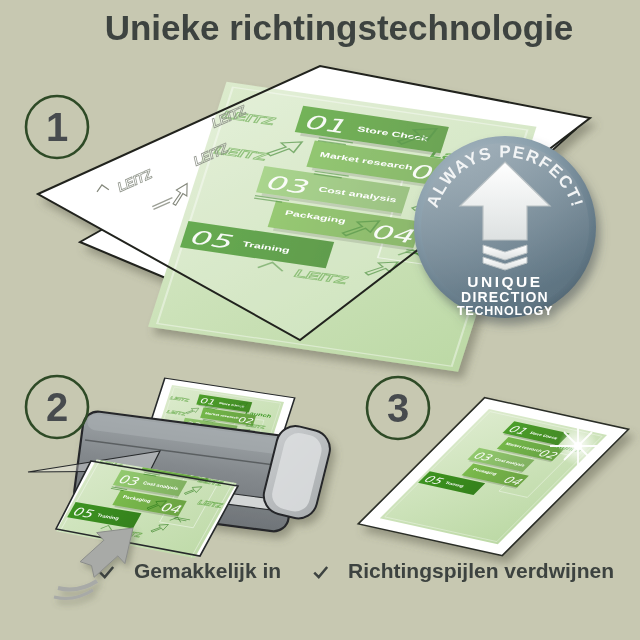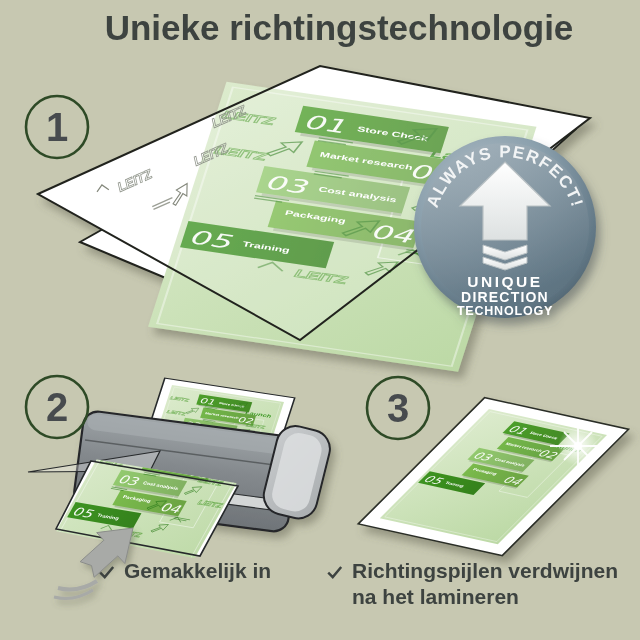--- a/index.html
+++ b/index.html
@@ -21,21 +21,21 @@
   .launch-text{font-family:"Liberation Sans",sans-serif;font-style:italic;font-weight:bold;font-size:6.5px;fill:#3f9a26;}
   .wm{font-family:"Liberation Sans",sans-serif;font-style:italic;font-weight:bold;font-size:6px;fill:none;stroke-width:.45px;}
   .wm-green{stroke:#4f9e31;opacity:.75;}
   .wm-screen{font-family:"Liberation Sans",sans-serif;font-style:italic;font-weight:bold;font-size:13px;fill:none;stroke:#8f948a;stroke-width:.8px;opacity:.95;}
   .arc-label{font-family:"Liberation Sans",sans-serif;font-weight:bold;font-size:17px;fill:#f2f4f5;letter-spacing:1.5px;}
   .badge-line1{font-family:"Liberation Sans",sans-serif;font-weight:bold;font-size:15.5px;fill:#ffffff;letter-spacing:2.5px;}
   .badge-line2{font-family:"Liberation Sans",sans-serif;font-weight:bold;font-size:14px;fill:#ffffff;letter-spacing:1.2px;}
   .badge-line3{font-family:"Liberation Sans",sans-serif;font-weight:bold;font-size:12.5px;fill:#ffffff;letter-spacing:.8px;}
   .circle-num{font-family:"Liberation Sans",sans-serif;font-weight:bold;font-size:40px;fill:#474b4e;}
   .checklist{
-    position:absolute;top:558px;display:flex;gap:8px;color:#3d4340;
+    position:absolute;top:558px;display:flex;gap:18px;color:#3d4340;
   }
   .checklist .tick{flex:0 0 auto;margin-top:5px;}
   .checklist .lines{font-size:21px;font-weight:bold;line-height:26px;}
 </style>
 </head>
 <body>
 
 <h1 class="page-title">Unieke richtingstechnologie</h1>
 
 <svg class="stage" width="640" height="640" viewBox="0 0 640 640">
@@ -291,21 +291,20 @@
 </svg>
 
 <div class="checklist" style="left:98px;">
   <svg class="tick" width="18" height="18" viewBox="0 0 16 16">
     <polyline points="2,8.5 6,12.5 13.5,3.5" fill="none" stroke="#3d4340" stroke-width="2.2"></polyline>
   </svg>
   <div class="lines">
     <div>Gemakkelijk in</div>
   </div>
 </div>
-<div class="checklist" style="left:326px;">
+<div class="checklist" style="left:312px;">
   <svg class="tick" width="18" height="18" viewBox="0 0 16 16">
     <polyline points="2,8.5 6,12.5 13.5,3.5" fill="none" stroke="#3d4340" stroke-width="2.2"></polyline>
   </svg>
   <div class="lines">
     <div>Richtingspijlen verdwijnen</div>
-    <div>na het lamineren</div>
   </div>
 </div>
 
 </body></html>

